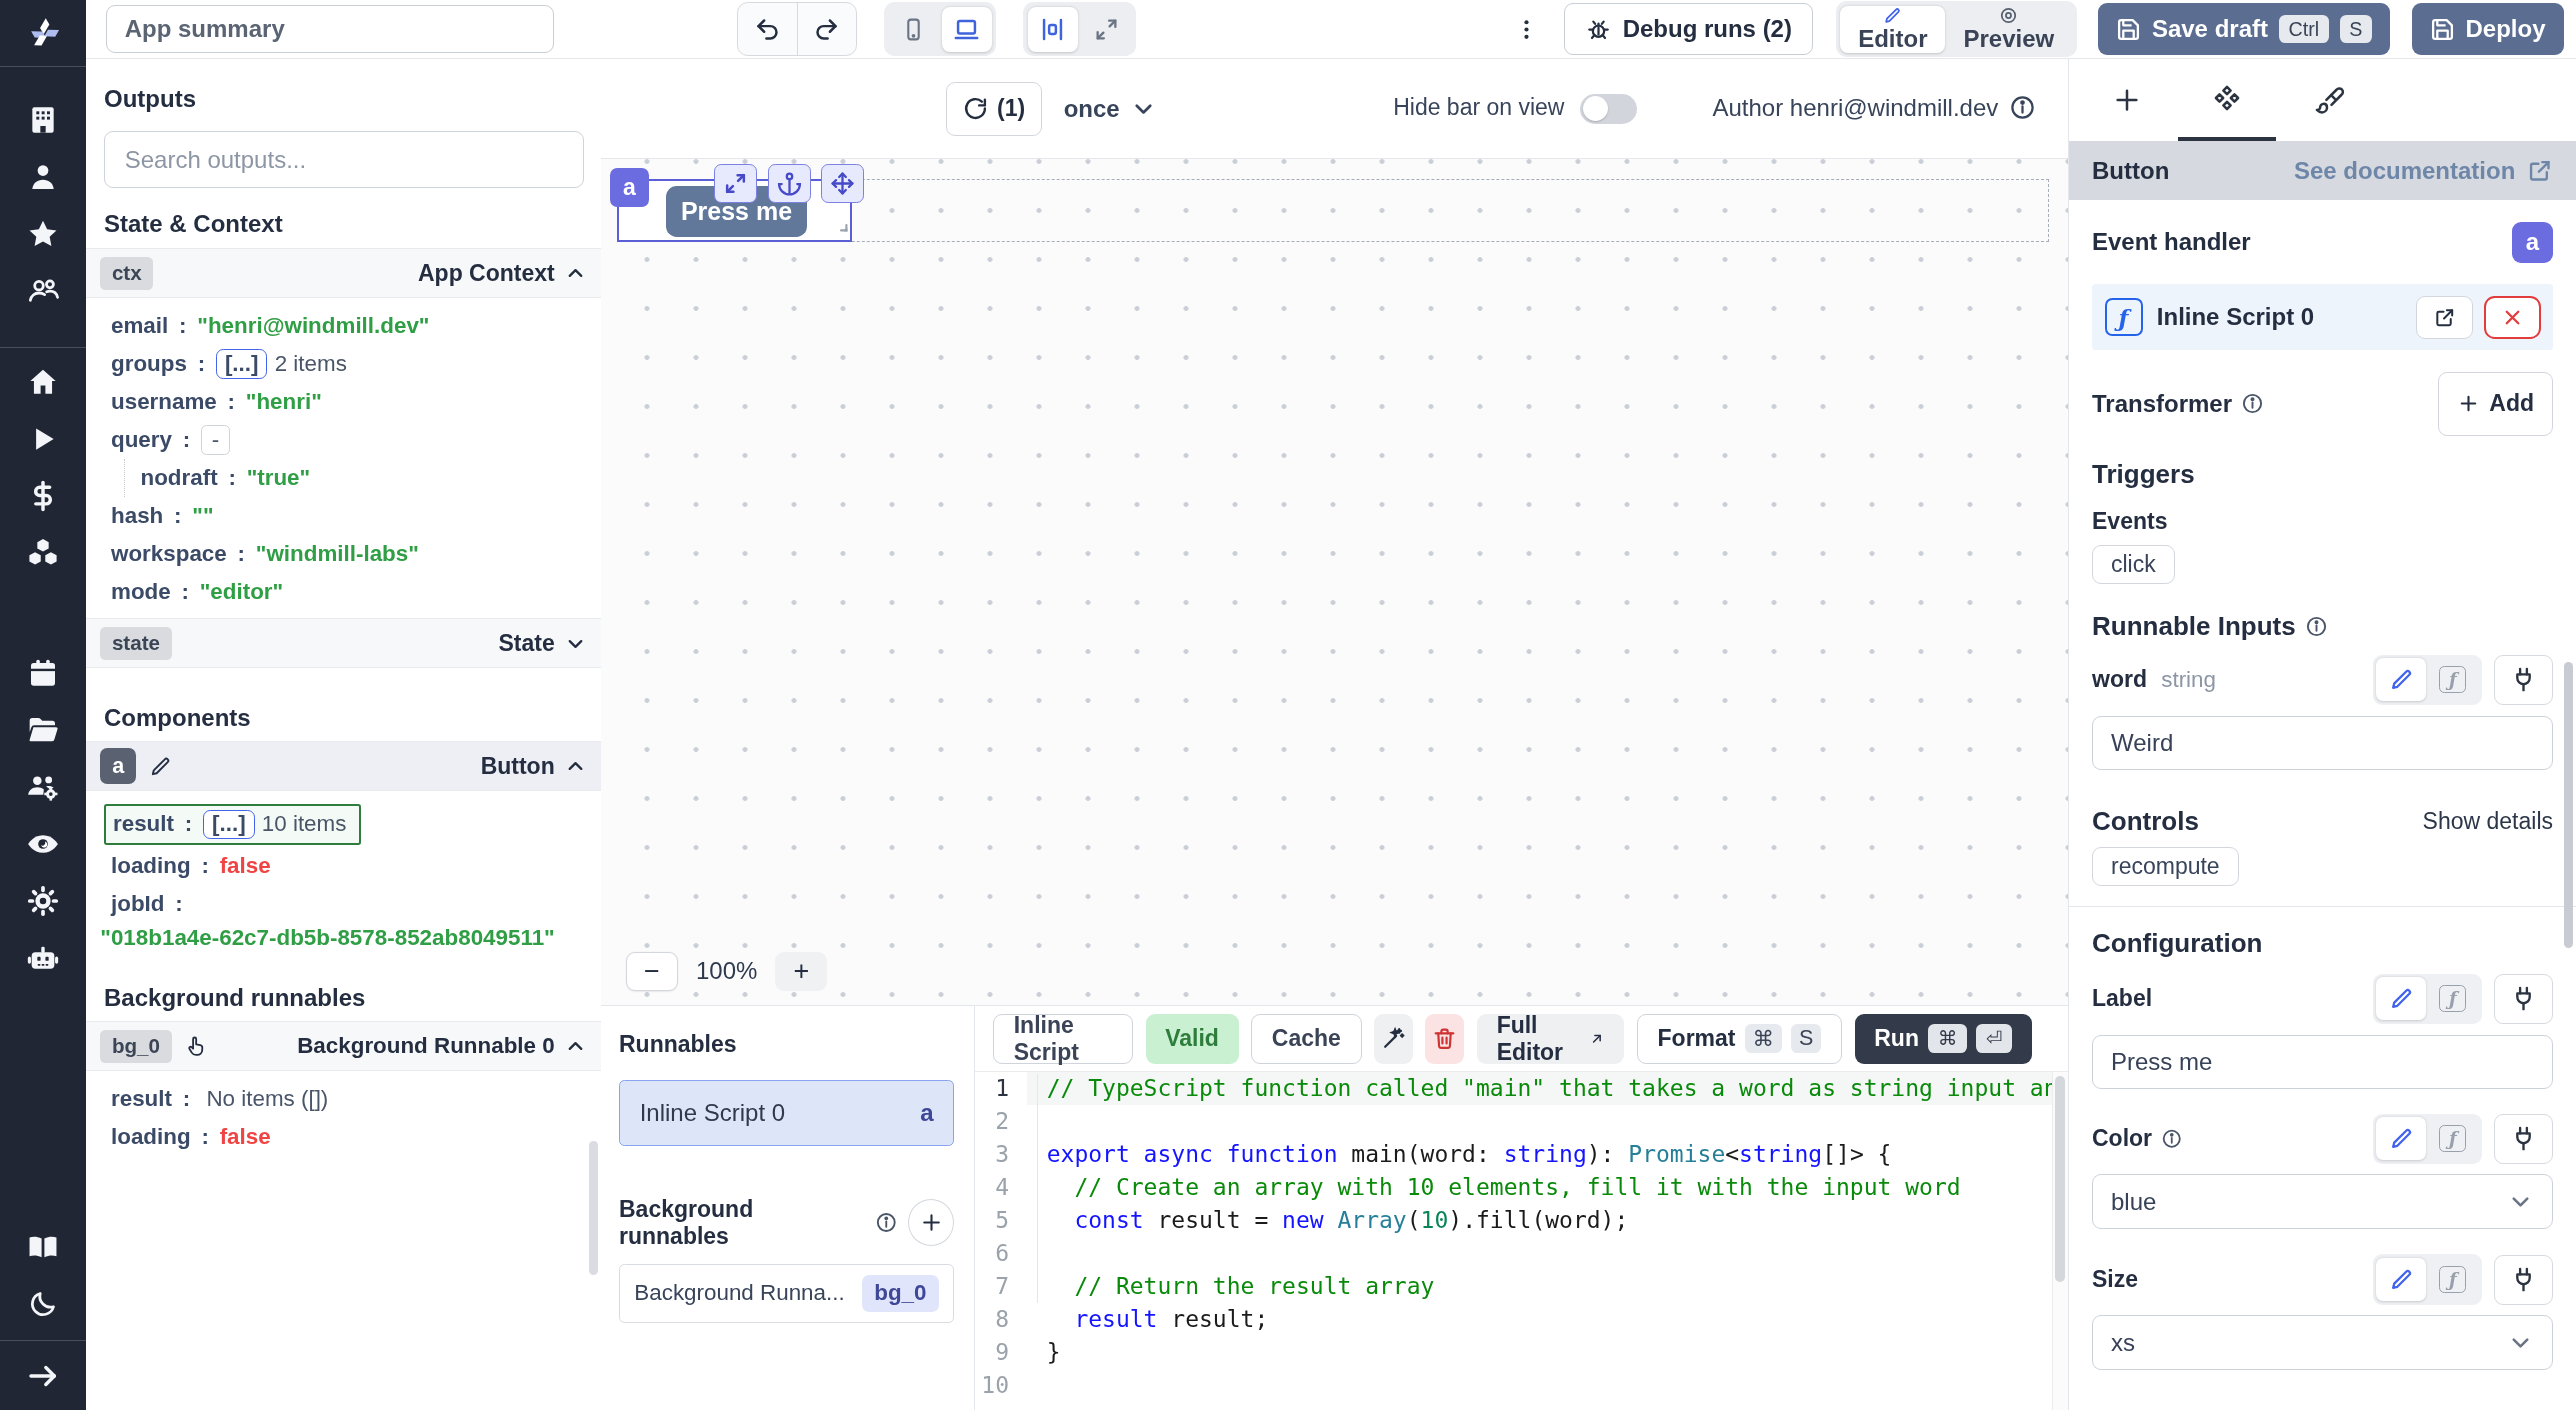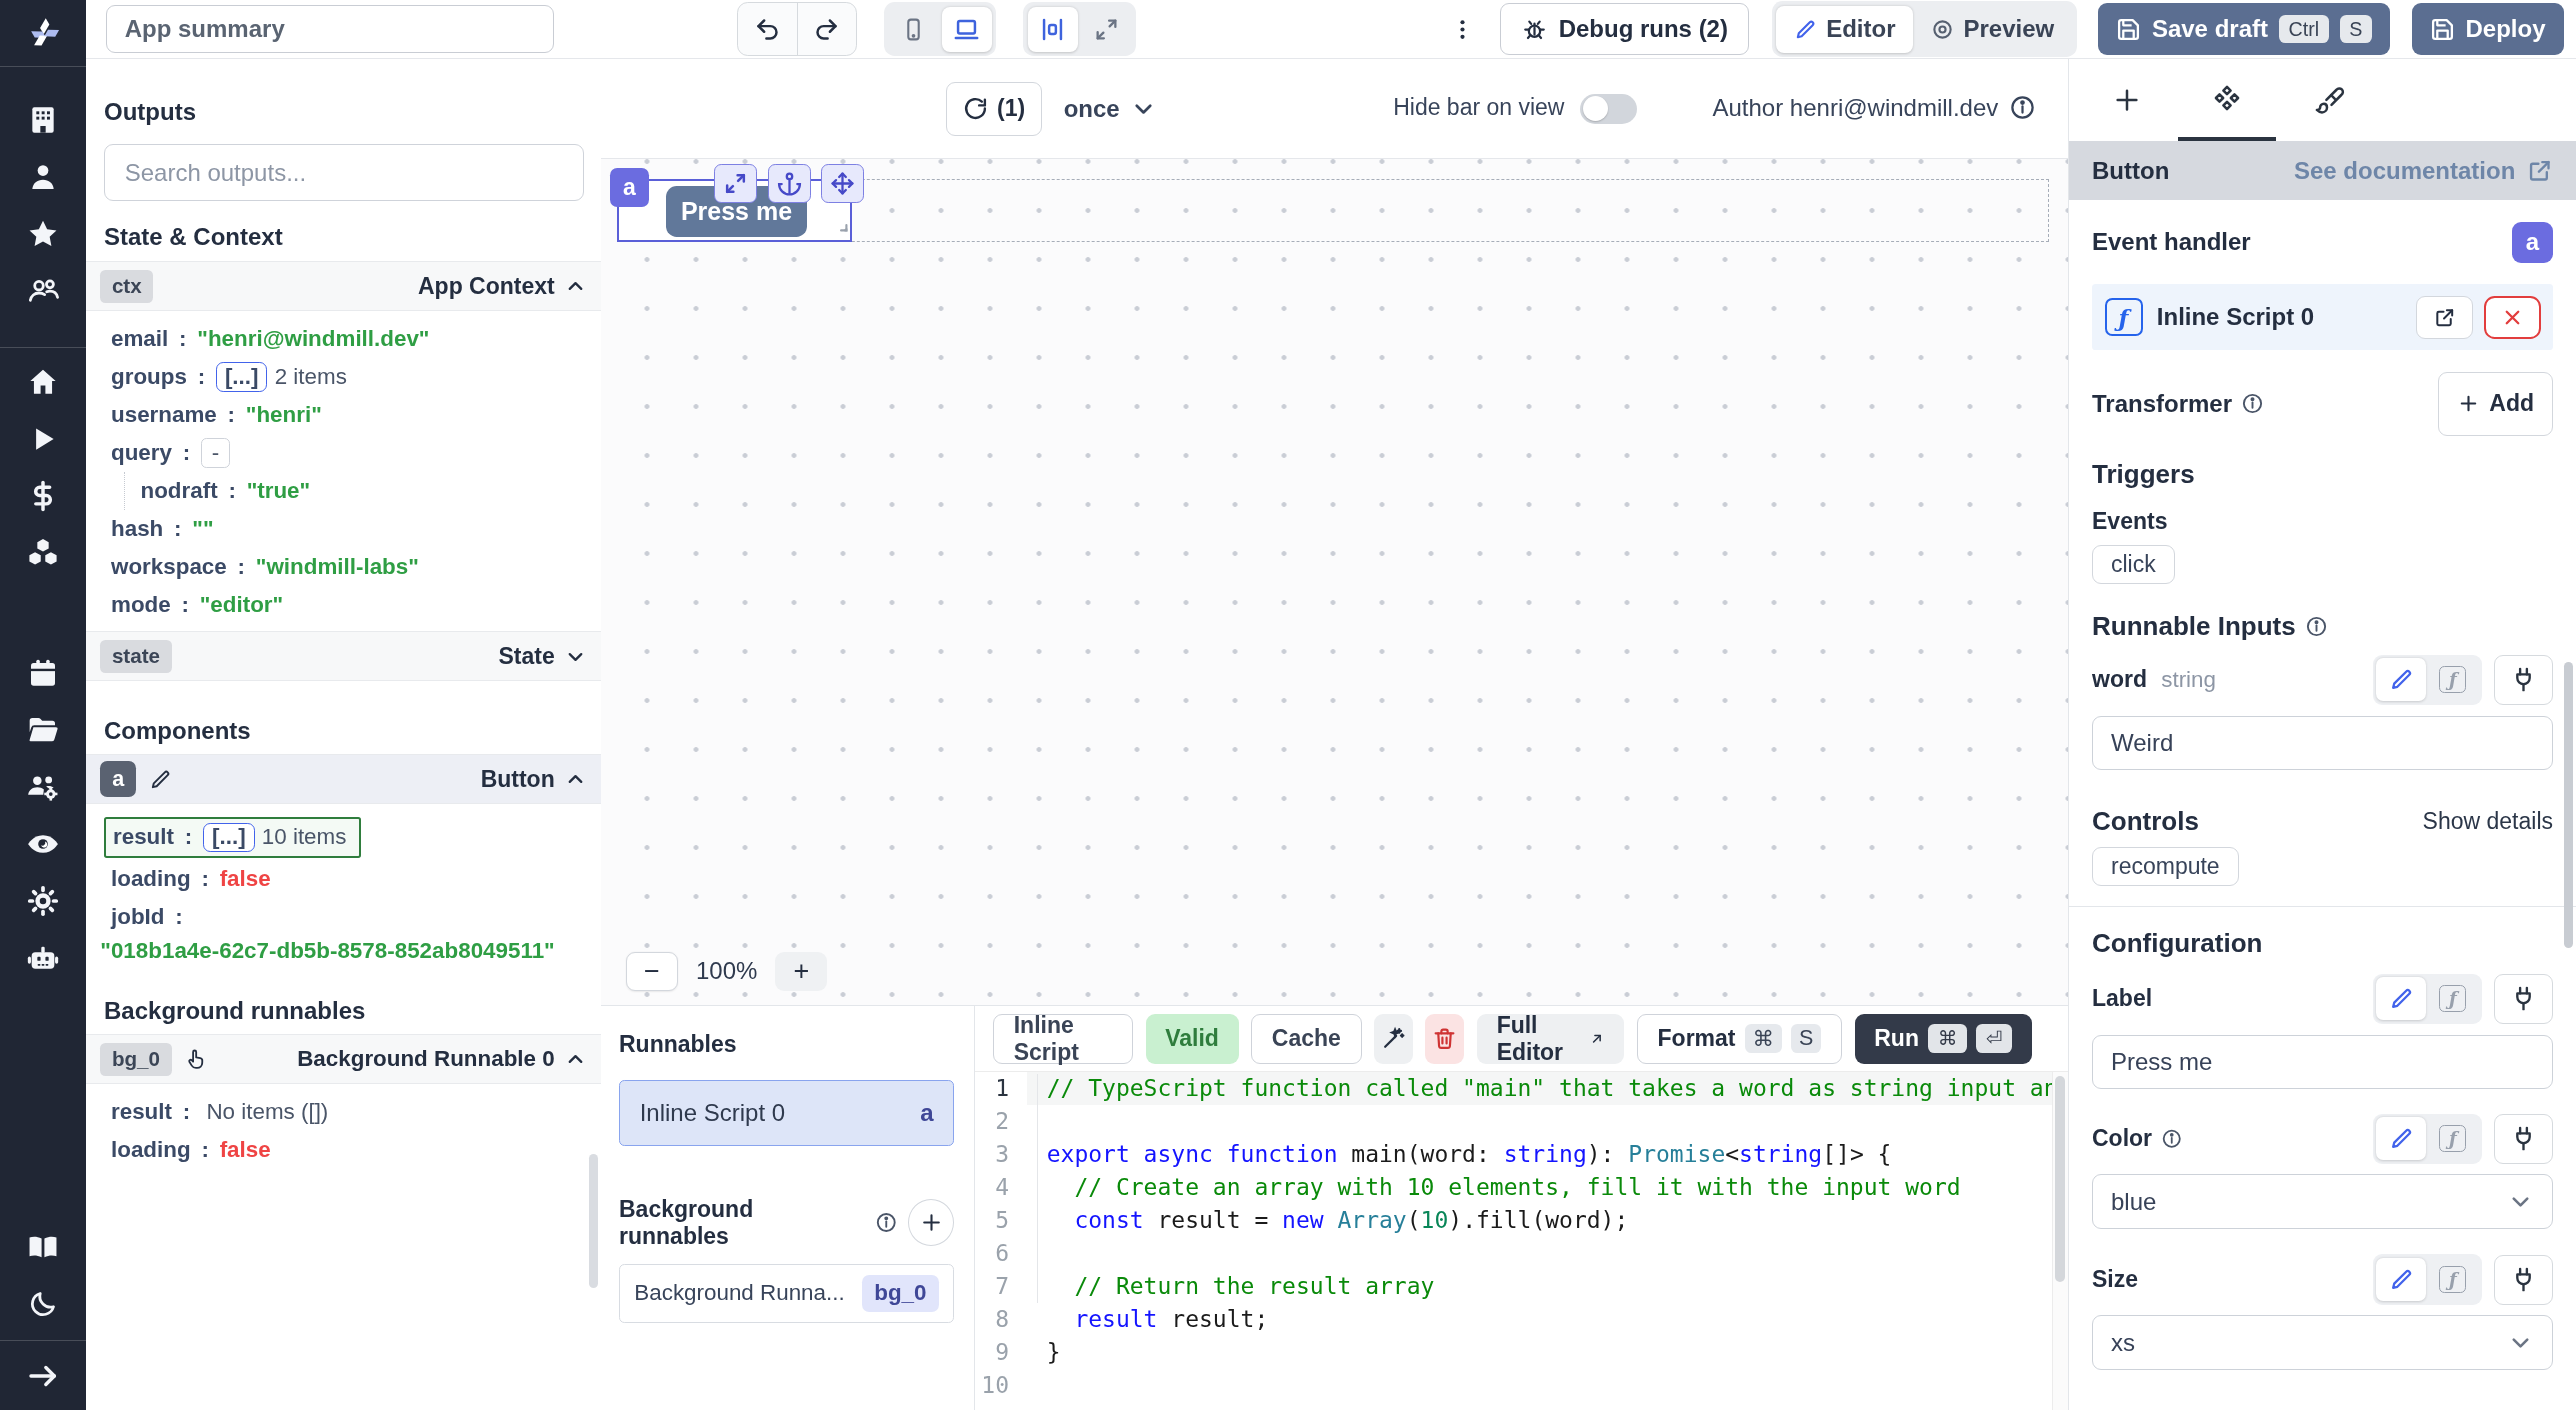--- a/index.html
+++ b/index.html
@@ -22,28 +22,28 @@
   #undo-redo { margin-left:183px; border:1.3px solid #d6dade; border-radius:10.7px; background:#fafbfc; overflow:hidden; }
   #undo-redo .halfbtn { width:59px; height:52px; display:flex; align-items:center; justify-content:center; color:#242e40; }
   #undo-redo .halfbtn + .halfbtn { border-left:1.3px solid #d6dade; }
   .chip-group { margin-left:27px; background:#eceef1; border-radius:10.7px; padding:4.5px; display:flex; gap:3.6px; }
   .chip { min-width:50px; height:45px; display:flex; align-items:center; justify-content:center; border-radius:8px; color:#6b7484; padding:0 9px; }
   .chip.sel { background:#fff; box-shadow:0 0.9px 2.7px rgba(0,0,0,.18); color:#3e63dd; }
   #dots-btn { margin-left:auto; width:36px; display:flex; justify-content:center; color:#242e40; }
   .tb-btn { display:flex; align-items:center; gap:10.7px; font-weight:700; font-size:24px; color:#242e40; }
   #debug-btn { margin-left:19.7px; height:52px; padding:0 19.7px; border:1.3px solid #c9cdd4; border-radius:9px; background:#fff; }
   #mode-toggle { margin-left:23px; background:#eceef1; border-radius:10.7px; padding:4.5px; display:flex; }
-  .mode-chip { height:47px; padding:0 18px; display:flex; align-items:center; gap:9px; font-weight:700; font-size:24px; color:#3a4456; border-radius:8px; }
+  .mode-chip { height:47px; padding:0 18px; display:flex; align-items:center; font-weight:700; font-size:24px; color:#3a4456; border-radius:8px;flex-direction:column; }
   .mode-chip.sel { background:#fff; box-shadow:0 0.9px 2.7px rgba(0,0,0,.18); }
   .slate-btn { margin-left:21.5px; height:52px; padding:0 18px; display:flex; align-items:center; gap:10.7px; background:#5b6e91; color:#fff; font-weight:700; font-size:24px; border-radius:9px; }
   .kbd { background:#e6e9ed; color:#3a4456; border-radius:6.3px; padding:2.7px 9.8px; font-size:19.7px; font-weight:400; }
   #deploy-btn { margin-right:12.5px; }
 
   
-  #outputs { position:absolute; left:86px; top:73px; width:516px; bottom:0; background:#fff; border-right:1.3px solid #e3e6ea; overflow:hidden; }
+  #outputs { position:absolute; left:86px; top:60px; width:516px; bottom:0; background:#fff; border-right:1.3px solid #e3e6ea; overflow:hidden; }
   .op-title { font-size:24px; font-weight:700; color:#242e40; padding:25px 18px 0; }
   #search-outputs { display:block; margin:18px 18px 0; width:480px; height:57px; border:1.3px solid #cfd3da; border-radius:9px; padding:0 19.7px; font-size:24px; color:#3a4456; font-family:"Liberation Sans",sans-serif; outline:none; }
   #search-outputs::placeholder { color:#8d96a5; }
   .sec-head { display:flex; align-items:center; height:50px; background:#f7f8f9; border-top:1.3px solid #e8eaed; border-bottom:1.3px solid #e8eaed; padding:0 14.3px; }
   .sec-head.tint { background:#edeff5; }
   .badge-gray { background:#d9dbdf; color:#3b4556; font-weight:700; font-size:20.6px; border-radius:5.4px; padding:4.5px 11.6px; }
   .badge-dark { background:#5a6271; color:#fff; font-weight:700; font-size:21.5px; border-radius:7.2px; width:36px; height:36px; display:flex; align-items:center; justify-content:center; }
   .sec-head .right { margin-left:auto; display:flex; align-items:center; gap:9px; font-weight:700; font-size:23px; color:#242e40; }
   .tree { padding:9px 0 7.2px 25px; font-size:22.4px; }
   .trow { display:flex; align-items:center; height:38px; gap:7.2px; }

